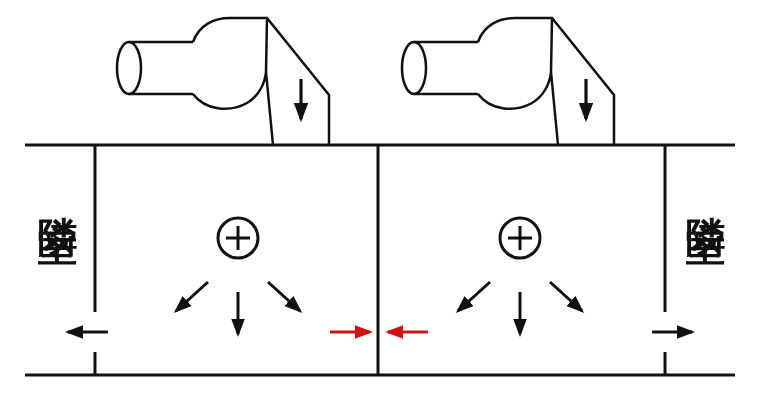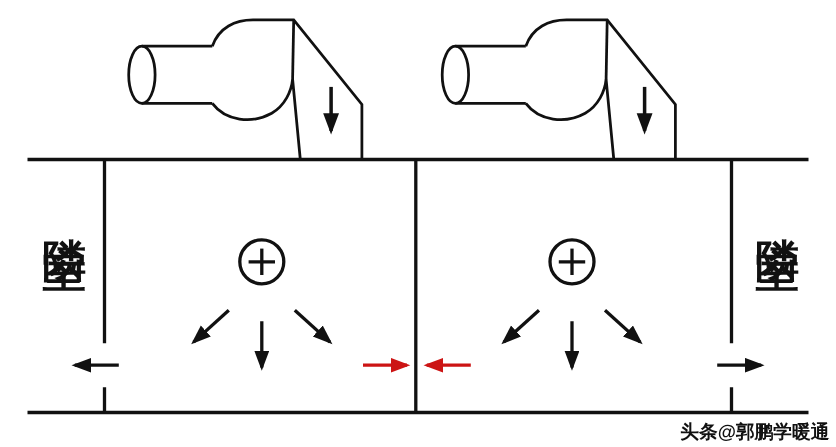--- a/index.html
+++ b/index.html
@@ -110,15 +110,14 @@
     <line x1="108" y1="332" x2="68" y2="332" stroke="#111111" stroke-width="3" marker-end="url(#mBlack)"></line>
 
     <line x1="652" y1="332" x2="692" y2="332" stroke="#111111" stroke-width="3" marker-end="url(#mBlack)"></line>
 
     <line x1="330" y1="332" x2="370" y2="332" stroke="#cc1414" stroke-width="3" marker-end="url(#mRed)"></line>
     <line x1="428" y1="332" x2="388" y2="332" stroke="#cc1414" stroke-width="3" marker-end="url(#mRed)"></line>
   </svg>
 
   <div class="room-label left">隣室</div>
   <div class="room-label right">隣室</div>
-  <div class="watermark">头条@郭鹏学暖通</div>
 
 </div>
 
 </body></html>

